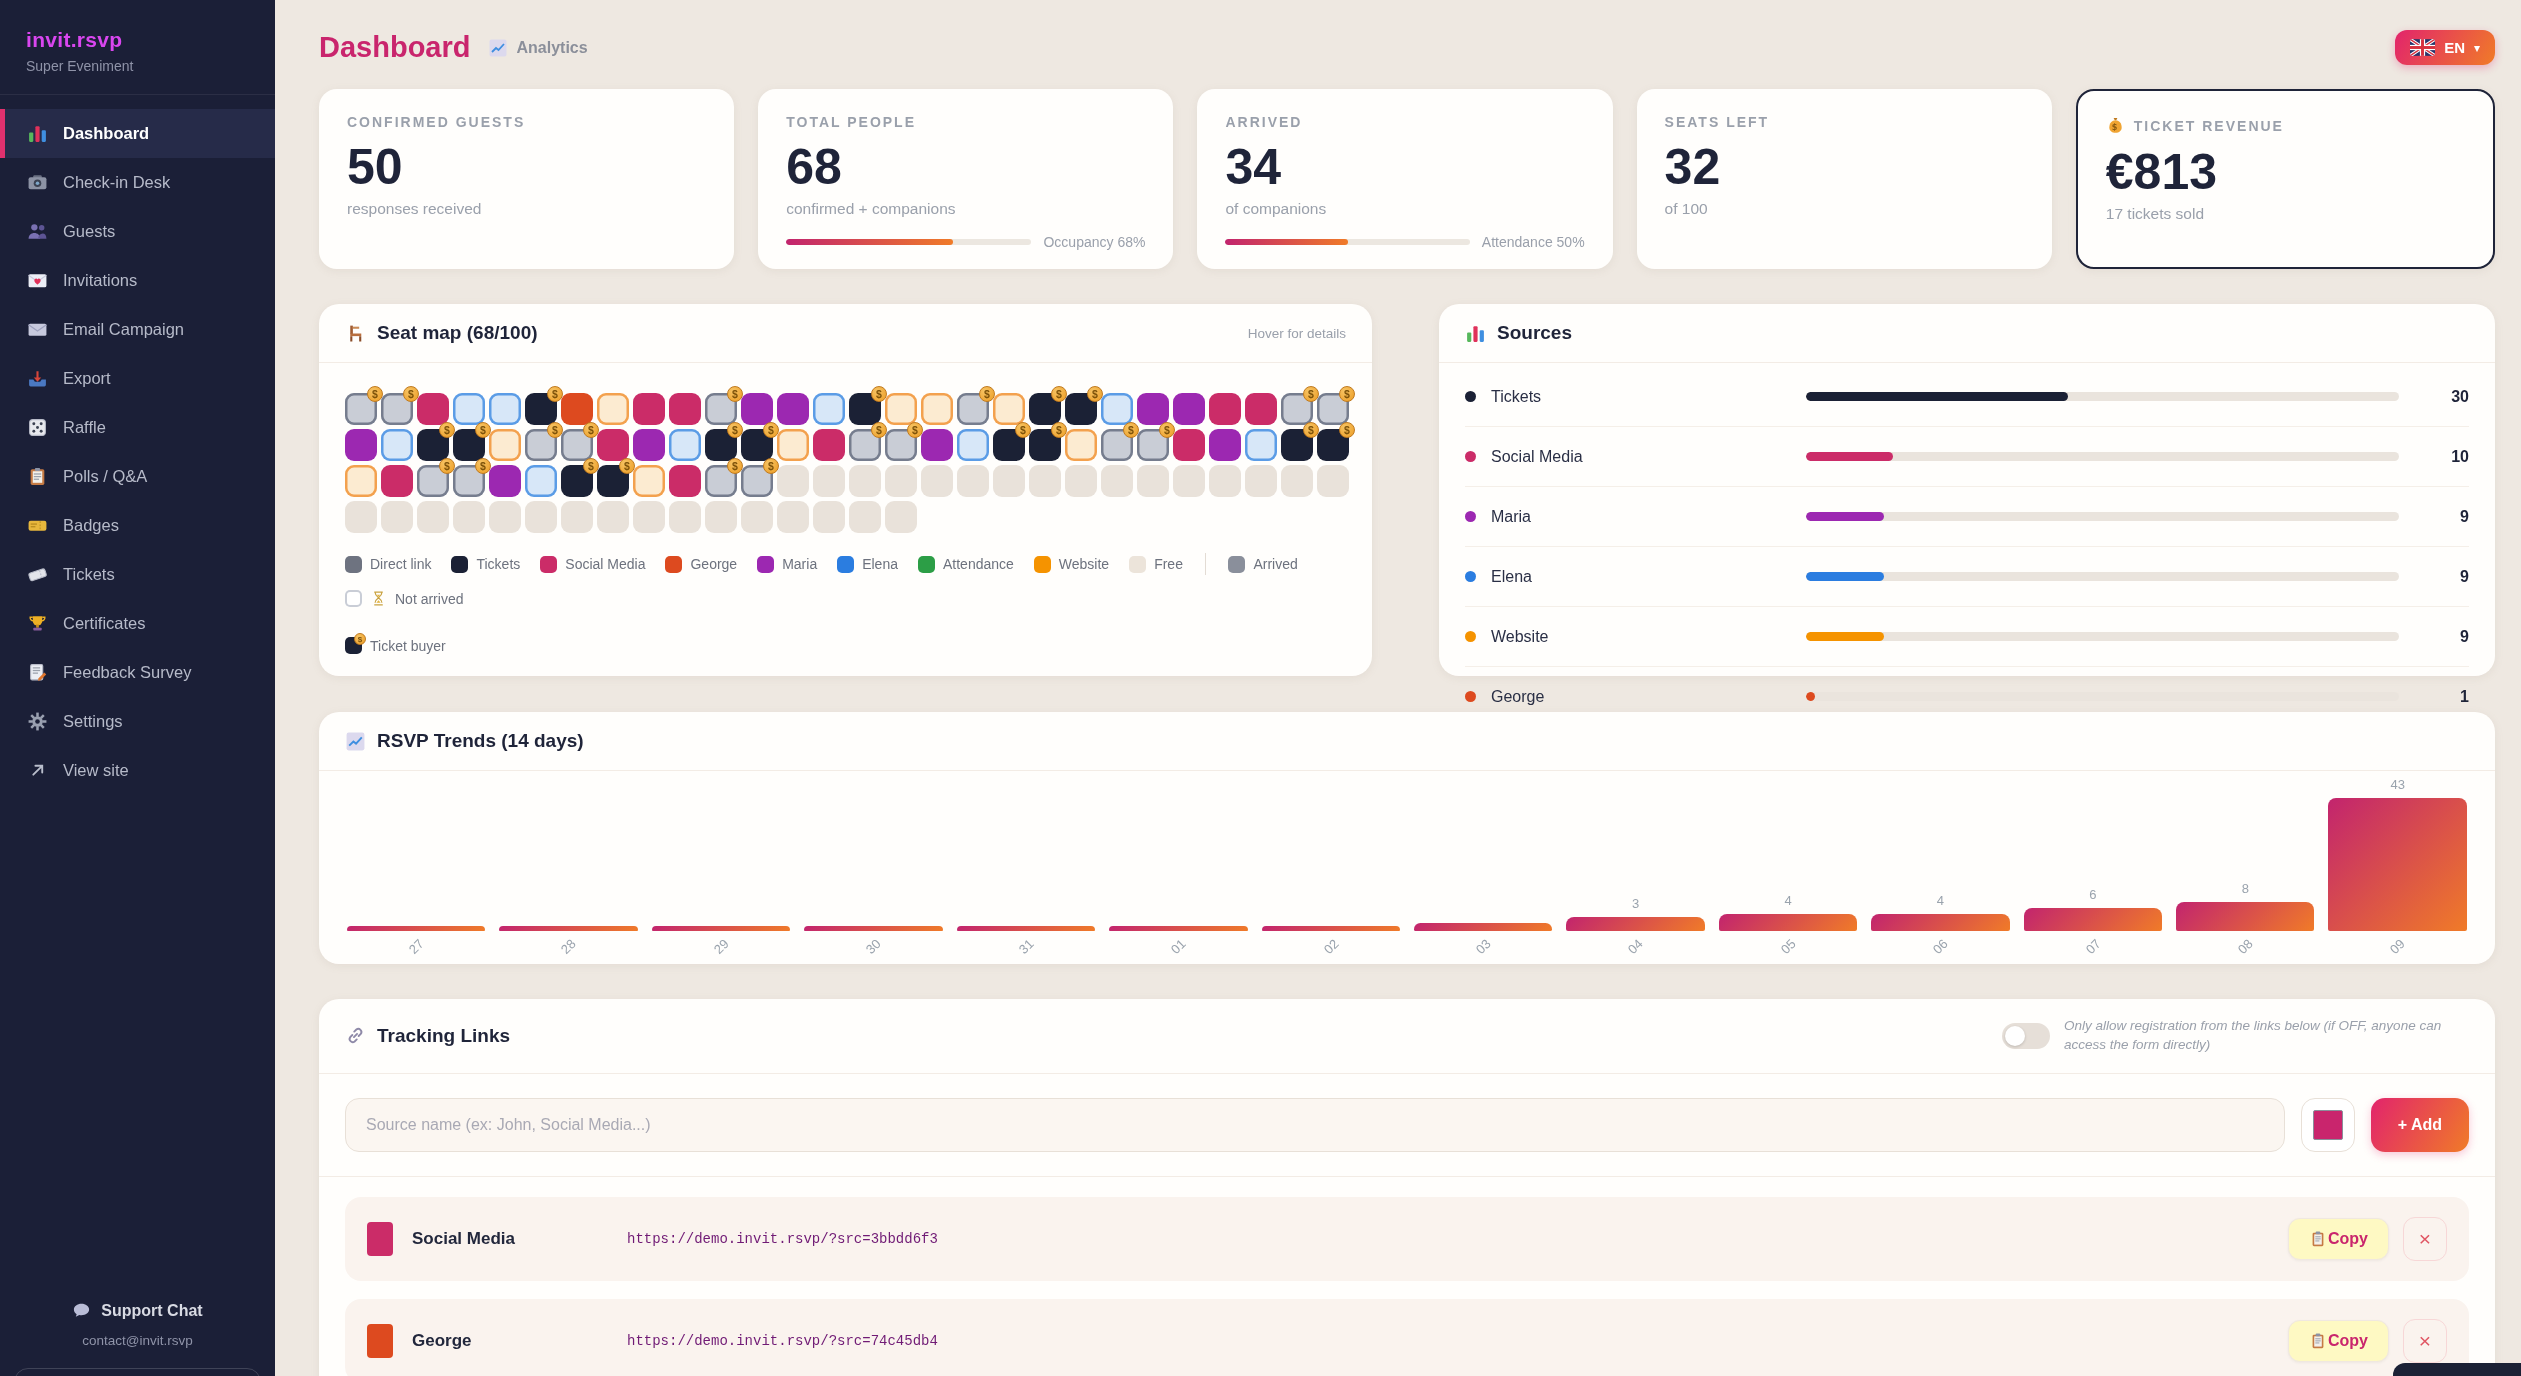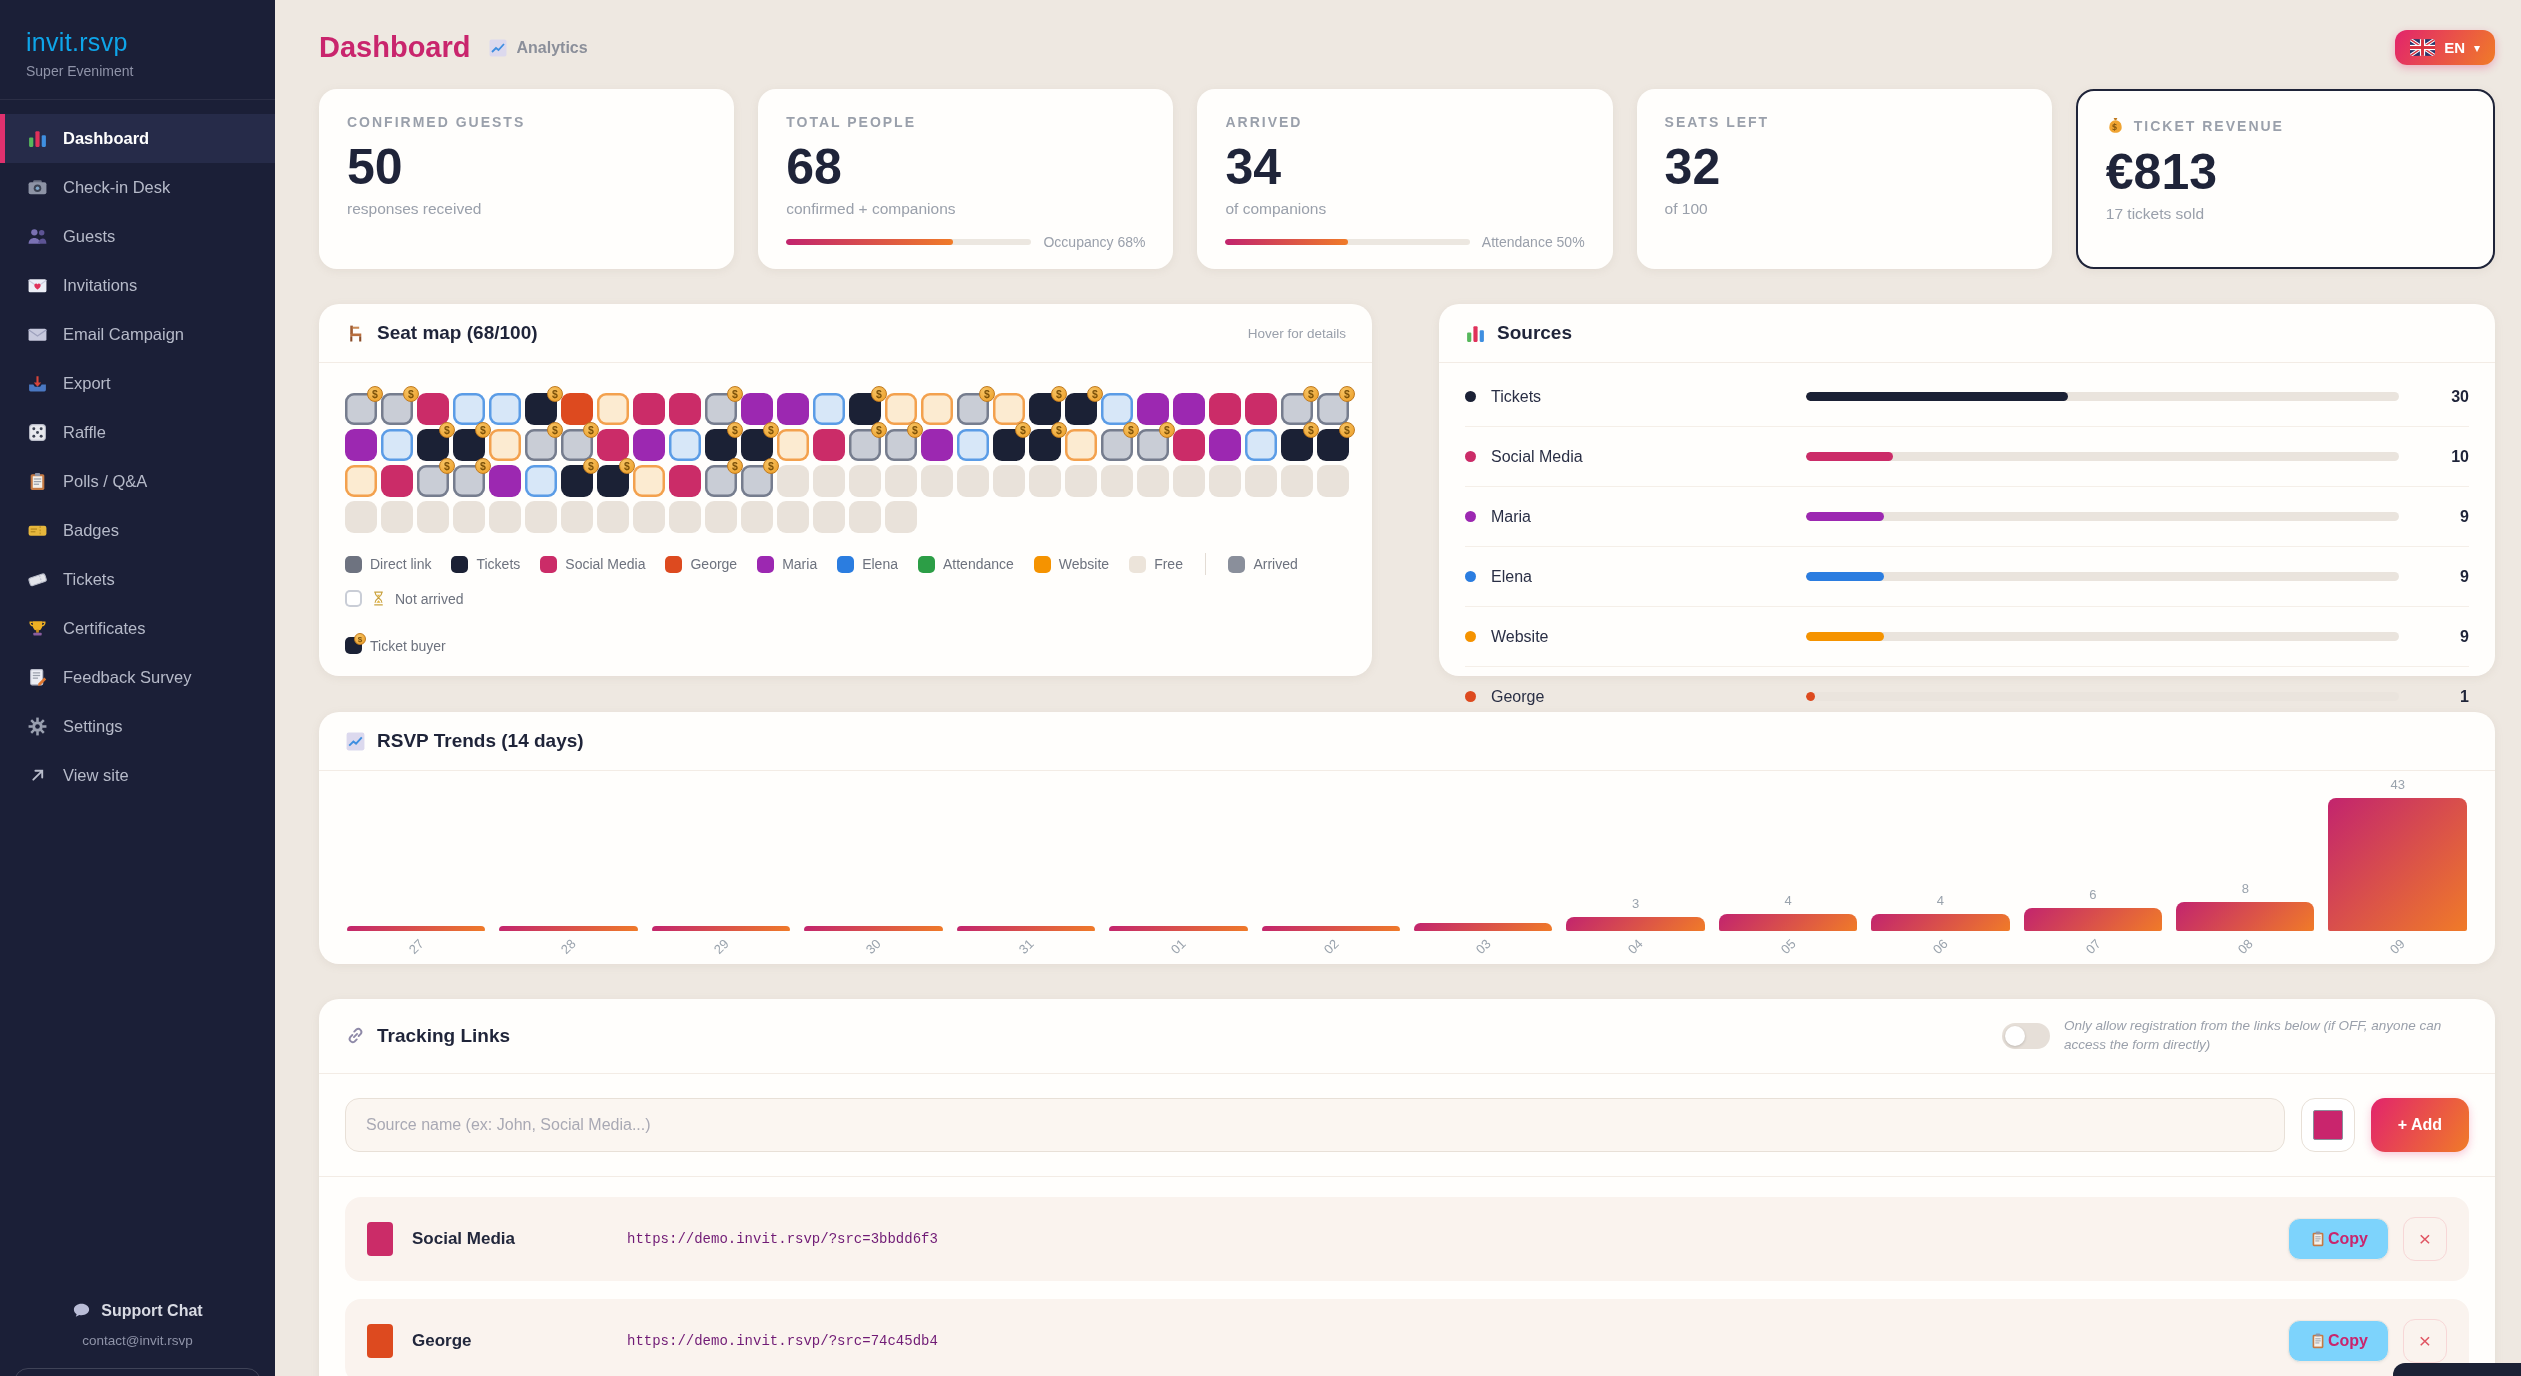--- a/index.html
+++ b/index.html
@@ -2,21 +2,21 @@
 <html><head>
 <meta charset="utf-8">
 <style>
   * { margin:0; padding:0; box-sizing:border-box; }
   html,body { width:2521px; height:1376px; overflow:hidden; }
   body { font-family:"Liberation Sans","DejaVu Sans",sans-serif; background:#eee8e1; color:#1f2439; position:relative; }
 
   
   .sidebar { position:fixed; left:0; top:0; width:275px; height:100%; background:#1b1f37; z-index:5; }
   .brand { padding:28px 26px 20px; border-bottom:1px solid rgba(255,255,255,.07); }
-  .brand-title { color:#0ea5e9; font-size:25px; font-weight:400; letter-spacing:.3px; }
+  .brand-title { color:#d946ef; font-size:21px; font-weight:700; letter-spacing:.3px; }
   .brand-sub { color:#8f93a8; font-size:14px; margin-top:6px; }
   .nav { margin-top:14px; }
   .nav-item { display:flex; align-items:center; gap:15px; height:49px; padding-left:22px;
               border-left:5px solid transparent; color:#b6bac9; font-size:16.5px; cursor:pointer; }
   .nav-item.active { background:#262b49; border-left-color:#e0316e; color:#fff; font-weight:700; }
   .nav-ic { width:21px; height:21px; flex:none; display:inline-flex; }
   .nav-ic svg { width:100%; height:100%; }
   .support { position:absolute; bottom:28px; left:0; width:100%; text-align:center; }
   .support-row { display:inline-flex; align-items:center; gap:10px; color:#d8dae3; font-size:16px; font-weight:600; cursor:pointer; }
   .support-row .nav-ic { width:19px; height:19px; }
@@ -123,21 +123,21 @@
   .color-picker-inner { width:30px; height:30px; border:1px solid #8a8f9b; border-radius:2px; }
   .add-btn { height:54px; padding:0 27px; border:none; border-radius:14px; cursor:pointer;
              background:linear-gradient(120deg,#e2246c,#f07b28); color:#fff; font-size:16px; font-weight:800;
              font-family:inherit; box-shadow:0 3px 8px rgba(226,36,108,.25); }
   .links-list { padding:20px 26px 4px; }
   .link-row { background:#faf3ee; border-radius:16px; padding:20px 22px; display:flex; align-items:center; margin-bottom:18px; }
   .link-swatch { width:26px; height:34px; border-radius:4px; flex:none; }
   .link-name { margin-left:19px; width:215px; font-size:17px; font-weight:700; color:#22273c; }
   .link-url { font-family:Liberation Mono, monospace; font-size:14px; color:#701a75; }
   .link-actions { margin-left:auto; display:flex; align-items:center; gap:14px; }
-  .copy-btn { display:flex; align-items:center; gap:1px; background:#7dd3fc; border:1px solid #f0e8e0; border-radius:12px;
+  .copy-btn { display:flex; align-items:center; gap:1px; background:#fef9c3; border:1px solid #f0e8e0; border-radius:12px;
               padding:11px 20px; cursor:pointer; box-shadow:0 1px 3px rgba(0,0,0,.05); font-family:inherit; }
   .copy-btn .ic { width:18px; height:18px; display:inline-flex; }
   .copy-btn span { font-size:16px; font-weight:700; color:#c9256d; }
   .close-btn { width:44px; height:44px; border-radius:12px; border:1.5px solid #f7d7d7; background:transparent;
                color:#e05563; font-size:21px; display:flex; align-items:center; justify-content:center; cursor:pointer; }
 
   .chat-widget-partial { position:fixed; right:0; bottom:0; width:128px; height:13px; background:#1b2135;
                          border-radius:12px 0 0 0; z-index:6; cursor:pointer; }
   .ic svg { width:100%; height:100%; }
 </style>

